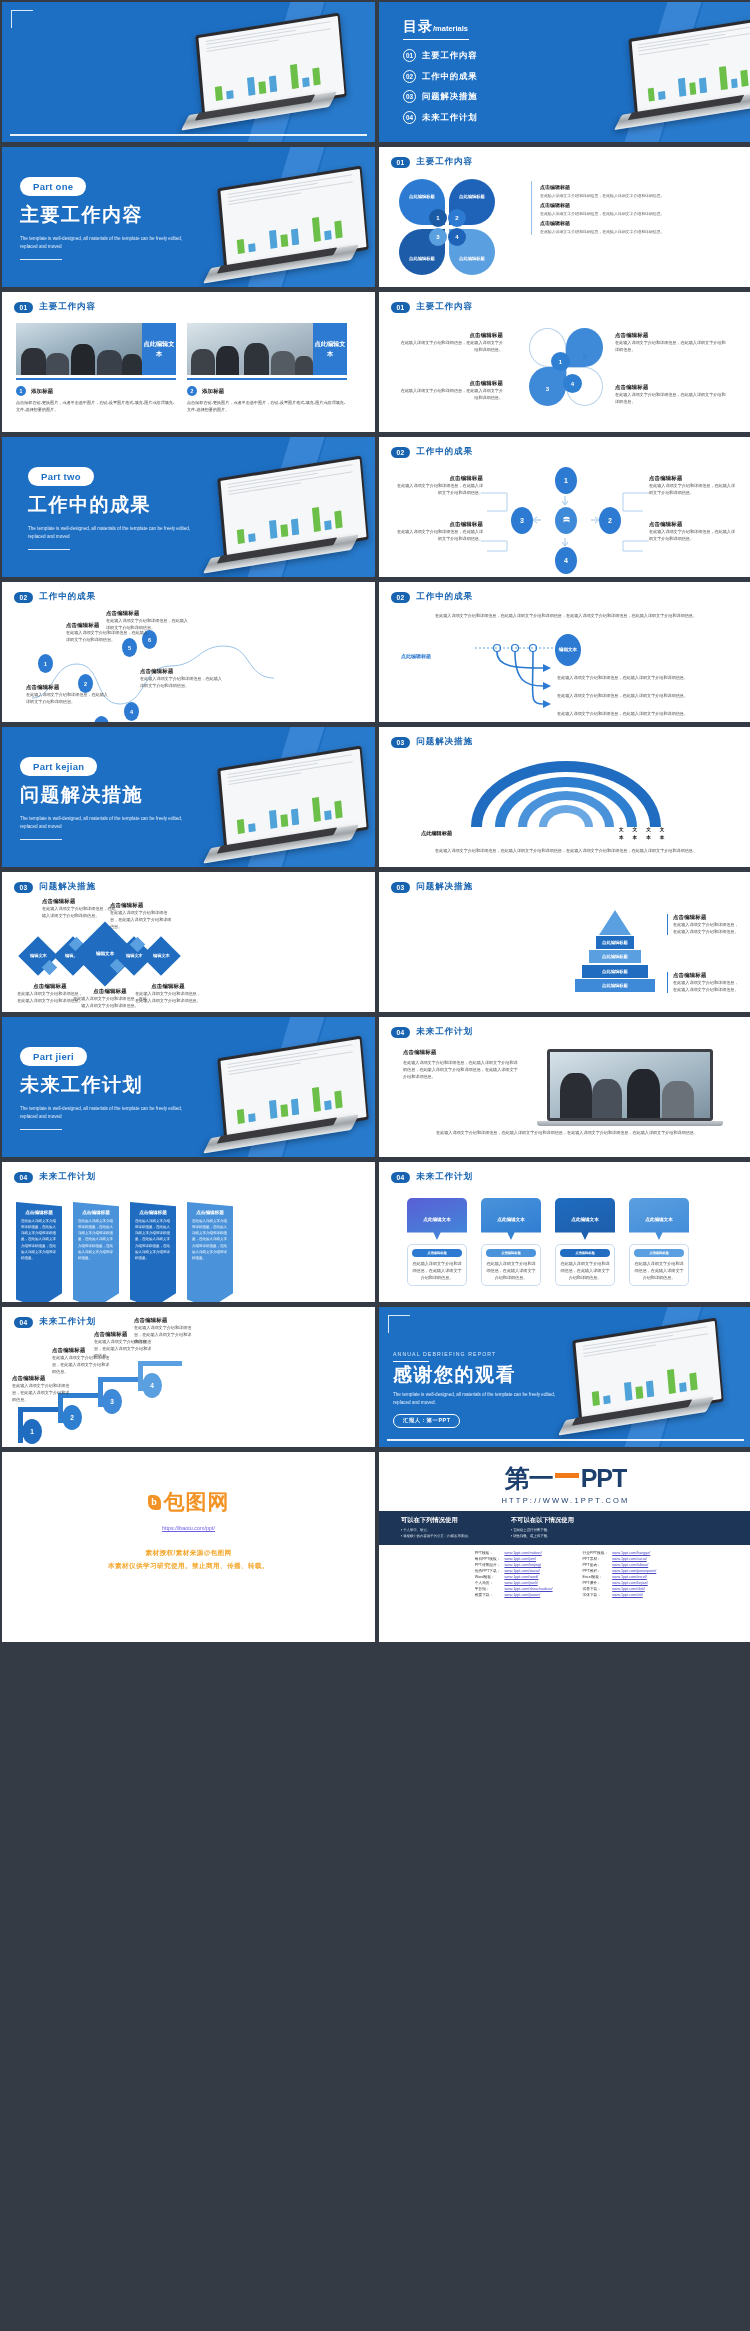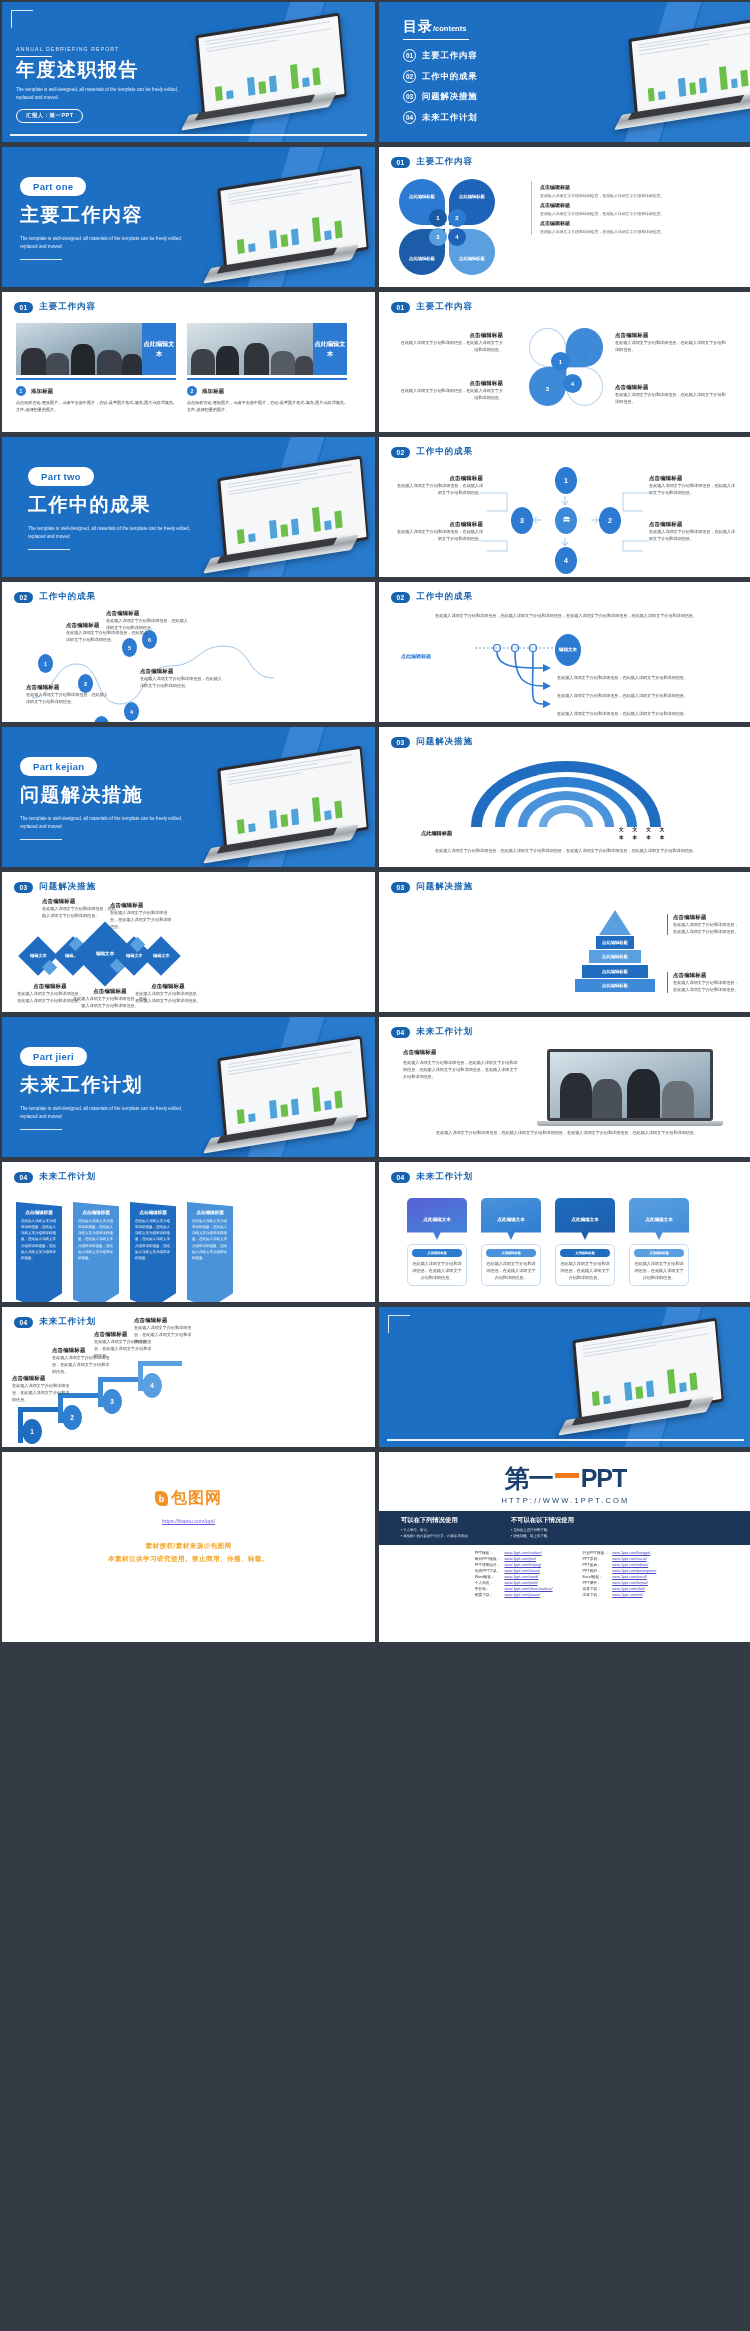--- a/index.html
+++ b/index.html
@@ -203,21 +203,21 @@
     color:#fff;font-size:6.5px;font-weight:700;
     display:flex;align-items:center;justify-content:center;
   }
 
   
   .bt-logo { display:flex; align-items:center; justify-content:center; gap:3px; }
   .bt-mark {
     width:13px;height:15px;background:#f39325;border-radius:3px 7px 3px 7px;
     color:#fff;font-weight:700;font-size:9px;display:flex;align-items:center;justify-content:center;
   }
-  .bt-name { color:#f39325; font-size:16px; font-weight:700; letter-spacing:1px; }
+  .bt-name { color:#f39325; font-size:21px; font-weight:700; letter-spacing:1px; }
   .bt-link { color:#6b5ce7; font-size:5.4px; text-decoration:underline; display:block;
              text-align:center; margin-top:9px; }
   .bt-note { color:#f3a62a; font-size:6.6px; font-weight:700; text-align:center;
              line-height:1.9; margin-top:16px; letter-spacing:.4px; }
 
   .ppt-logo { text-align:center; padding-top:10px; }
   .ppt-cn { color:#1c3f6e; font-size:25px; font-weight:700; letter-spacing:-1px;
             display:inline-block; vertical-align:middle; }
   .ppt-dash { display:inline-block; width:24px; height:5px; background:#f07a1a;
               vertical-align:middle; margin:0 2px 6px; }
@@ -235,27 +235,20 @@
 </head>
 <body>
 
 <div class="sheet">
 <div class="grid">
 
   <div class="slide blue">
     <div class="band1"></div>
     <div class="band2"></div>
     <div class="corner-mark"></div>
-    <div style="position:absolute;left:14px;top:44px;">
-      <div class="eng-label">ANNUAL DEBRIEFING REPORT</div>
-      <div class="title-rule"></div>
-      <div class="cn-title">年度述职报告</div>
-      <div class="sub-en">The template is well-designed, all materials of the template can be freely edited, replaced and moved.</div>
-      <div class="pill">汇报人：第一PPT</div>
-    </div>
 
     <div class="laptop" style="left:196px;top:22px;">
       <div class="lt-screen" style="width:146px;height:84px;left:0;top:0;">
         <div class="lt-inner">
           <div class="lt-rows">
                 <i></i>
                 <i></i>
                 <i></i>
                 <i></i>
               </div>
@@ -277,21 +270,21 @@
       <div class="lt-keys" style="width:118px;height:7px;left:-2px;top:80px;opacity:.95;"></div>
     </div>
     <div class="bottom-rule"></div>
   </div>
 
   <div class="slide blue">
     <div class="band1"></div>
     <div class="band2"></div>
     <div style="position:absolute;left:24px;top:16px;">
       <div class="cat-title">
-        <span>目录</span><small>/contents</small>
+        <span>目录</span><small>/materials</small>
       </div>
       <div class="cat-rule"></div>
       <div class="cat-item">
         <div class="cat-num">01</div>
         <div class="cat-lbl">主要工作内容</div>
       </div>
       <div class="cat-item">
         <div class="cat-num">02</div>
         <div class="cat-lbl">工作中的成果</div>
       </div>
@@ -938,20 +931,27 @@
         <div class="h5">点击编辑标题</div>
         <div class="p6">在此输入详细文字介绍和详细信息，在此输入详细文字介绍和详细信息。</div>
       </div>
     </div>
   </div>
 
   <div class="slide blue">
     <div class="band1"></div>
     <div class="band2"></div>
     <div class="corner-mark"></div>
+    <div style="position:absolute;left:14px;top:44px;">
+      <div class="eng-label">ANNUAL DEBRIEFING REPORT</div>
+      <div class="title-rule"></div>
+      <div class="cn-title">感谢您的观看</div>
+      <div class="sub-en">The template is well-designed, all materials of the template can be freely edited, replaced and moved.</div>
+      <div class="pill">汇报人：第一PPT</div>
+    </div>
     <div class="laptop" style="left:196px;top:22px;">
       <div class="lt-screen" style="width:146px;height:84px;left:0;top:0;">
         <div class="lt-inner">
           <div class="lt-rows">
                 <i></i>
                 <i></i>
                 <i></i>
                 <i></i>
               </div>
           <div class="lt-bars">

